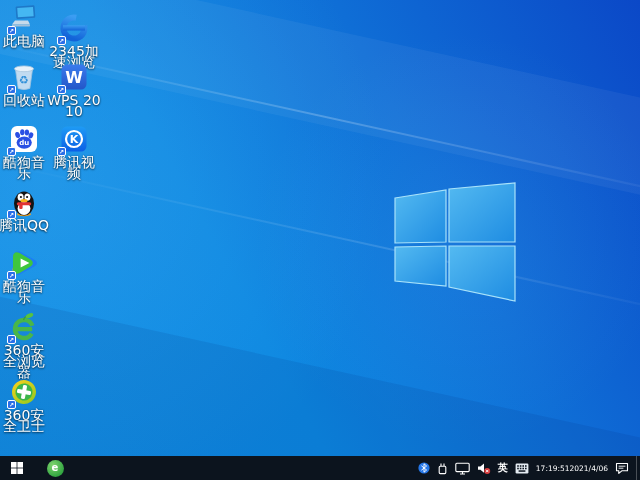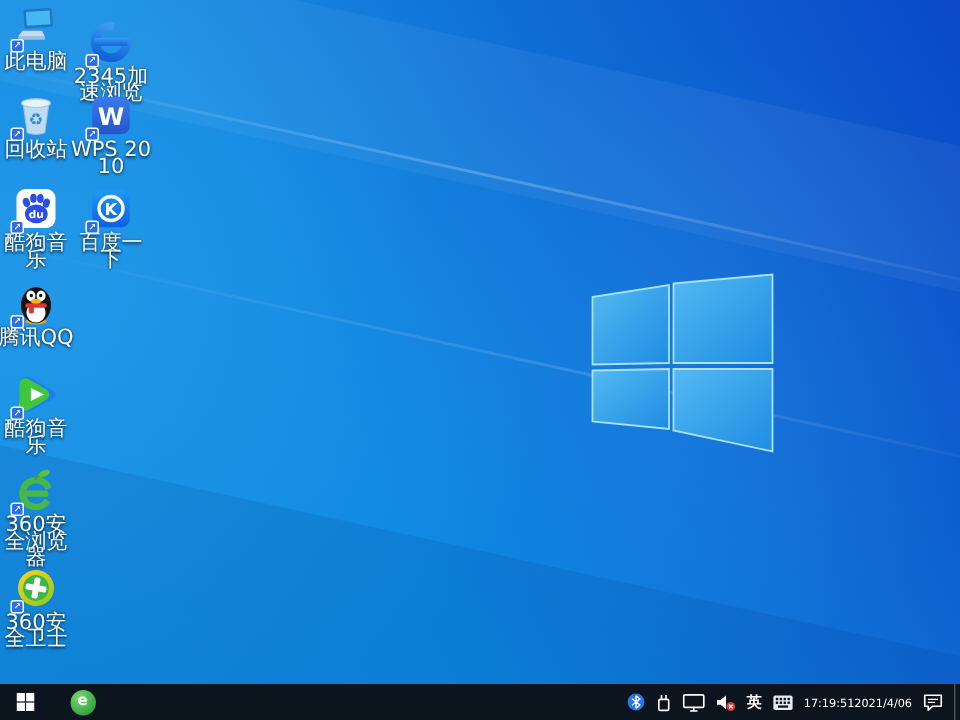--- a/index.html
+++ b/index.html
@@ -153,21 +153,21 @@
             <stop offset="0" stop-color="#1e9bf5"></stop>
               <stop offset="1" stop-color="#0b5fe5"></stop>
           </linearGradient>
         </defs>
         <rect x="2.5" y="2.5" width="25" height="25" rx="5.5" fill="url(#gkg)"></rect>
         <circle cx="15" cy="15" r="8" fill="none" stroke="#ffffff" stroke-width="2.2"></circle>
         <text x="15" y="19.3" font-size="11" font-weight="bold" text-anchor="middle" fill="#ffffff" font-family="DejaVu Sans, sans-serif">K</text>
       </svg>
       <div class="badge">↗</div>
     </div>
-    <div class="dlabel">百度一下</div>
+    <div class="dlabel">腾讯视频</div>
   </div>
 
   <div class="dicon" style="left:-3px;top:187px">
     <div class="glyph">
       <svg width="30" height="30" viewBox="0 0 30 30">
         <ellipse cx="15" cy="27.2" rx="7" ry="2" fill="#f6a21a"></ellipse>
         <ellipse cx="15" cy="16.5" rx="10" ry="12" fill="#141414"></ellipse>
         <ellipse cx="11.6" cy="10.2" rx="3" ry="3.6" fill="#ffffff"></ellipse>
         <ellipse cx="18.4" cy="10.2" rx="3" ry="3.6" fill="#ffffff"></ellipse>
         <circle cx="11.9" cy="10" r="1.1" fill="#141414"></circle>

